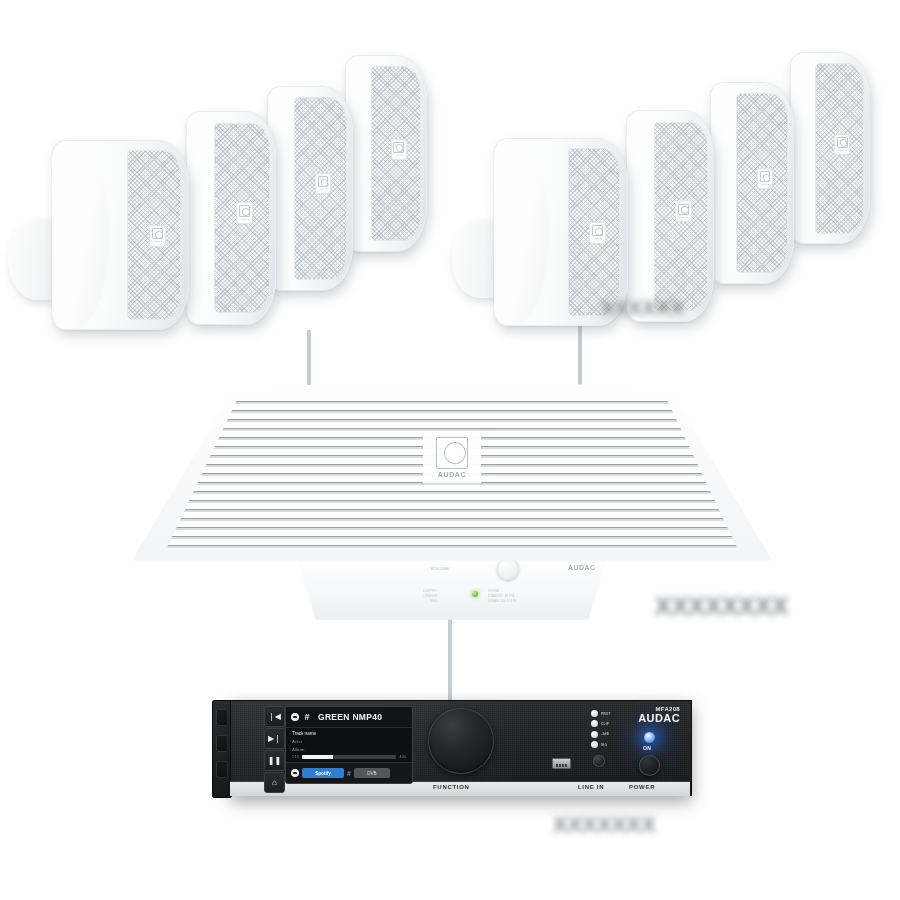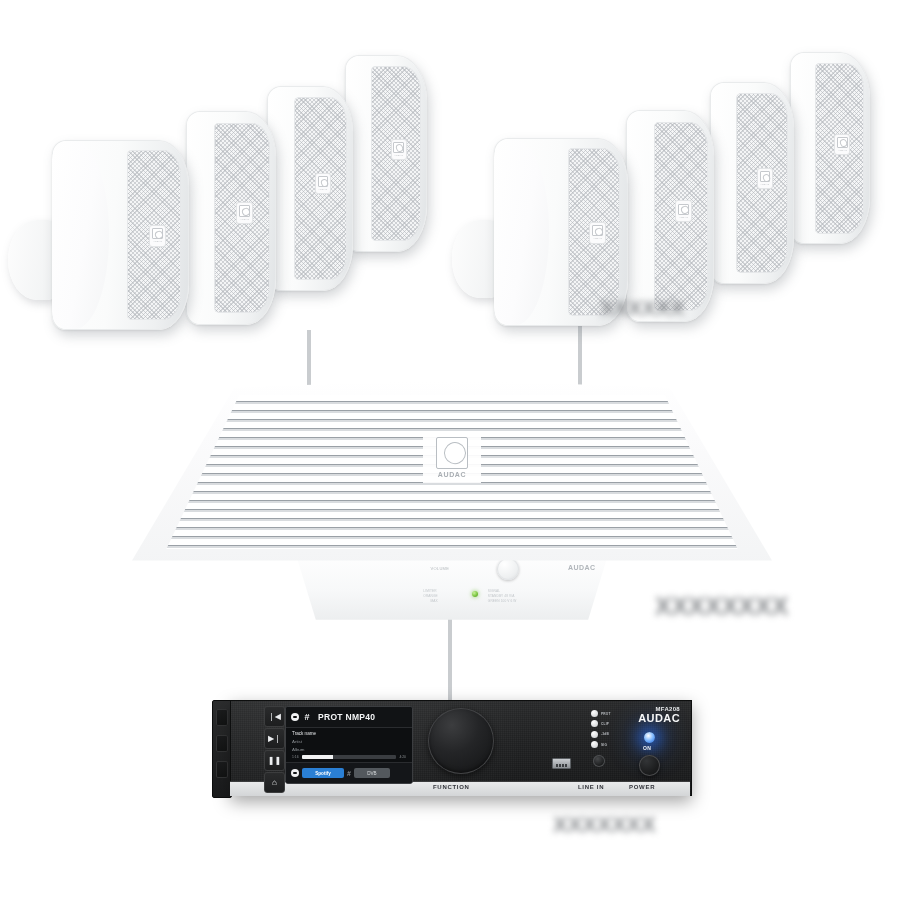--- a/index.html
+++ b/index.html
@@ -411,21 +411,21 @@
       <div class="b">❘◀</div>
       <div class="b">▶❘</div>
       <div class="b">❚❚</div>
       <div class="b">⌂</div>
     </div>
 
     <div class="screen" style="left:73px;top:6px;width:126px;height:76px;">
       <div class="scr-top">
         <div class="scr-dot"></div>
         <div class="scr-hash">#</div>
-        <div class="scr-title">PROT NMP40</div>
+        <div class="scr-title">GREEN NMP40</div>
       </div>
       <div class="scr-mid">
         <div class="scr-track">Track name</div>
         <div class="scr-artist">Artist</div>
         <div class="scr-album">Album</div>
         <div class="scr-prog">
           <span class="t">1:16</span>
           <span class="scr-bar">
               <i style="width: 33%;"></i>
             </span>

